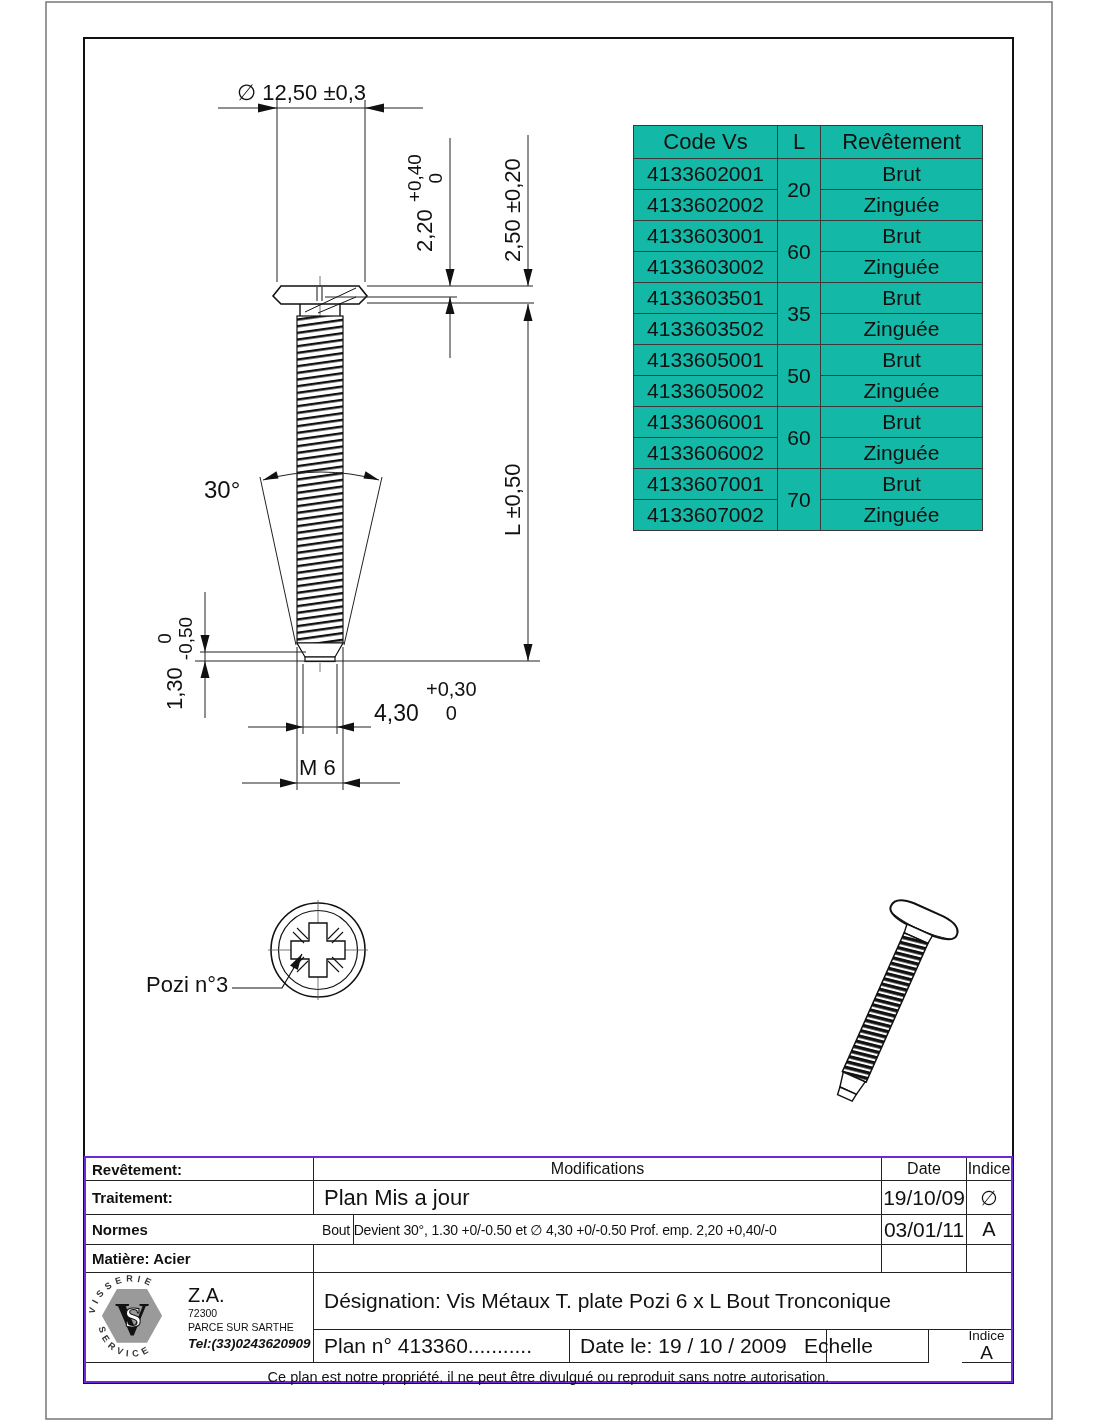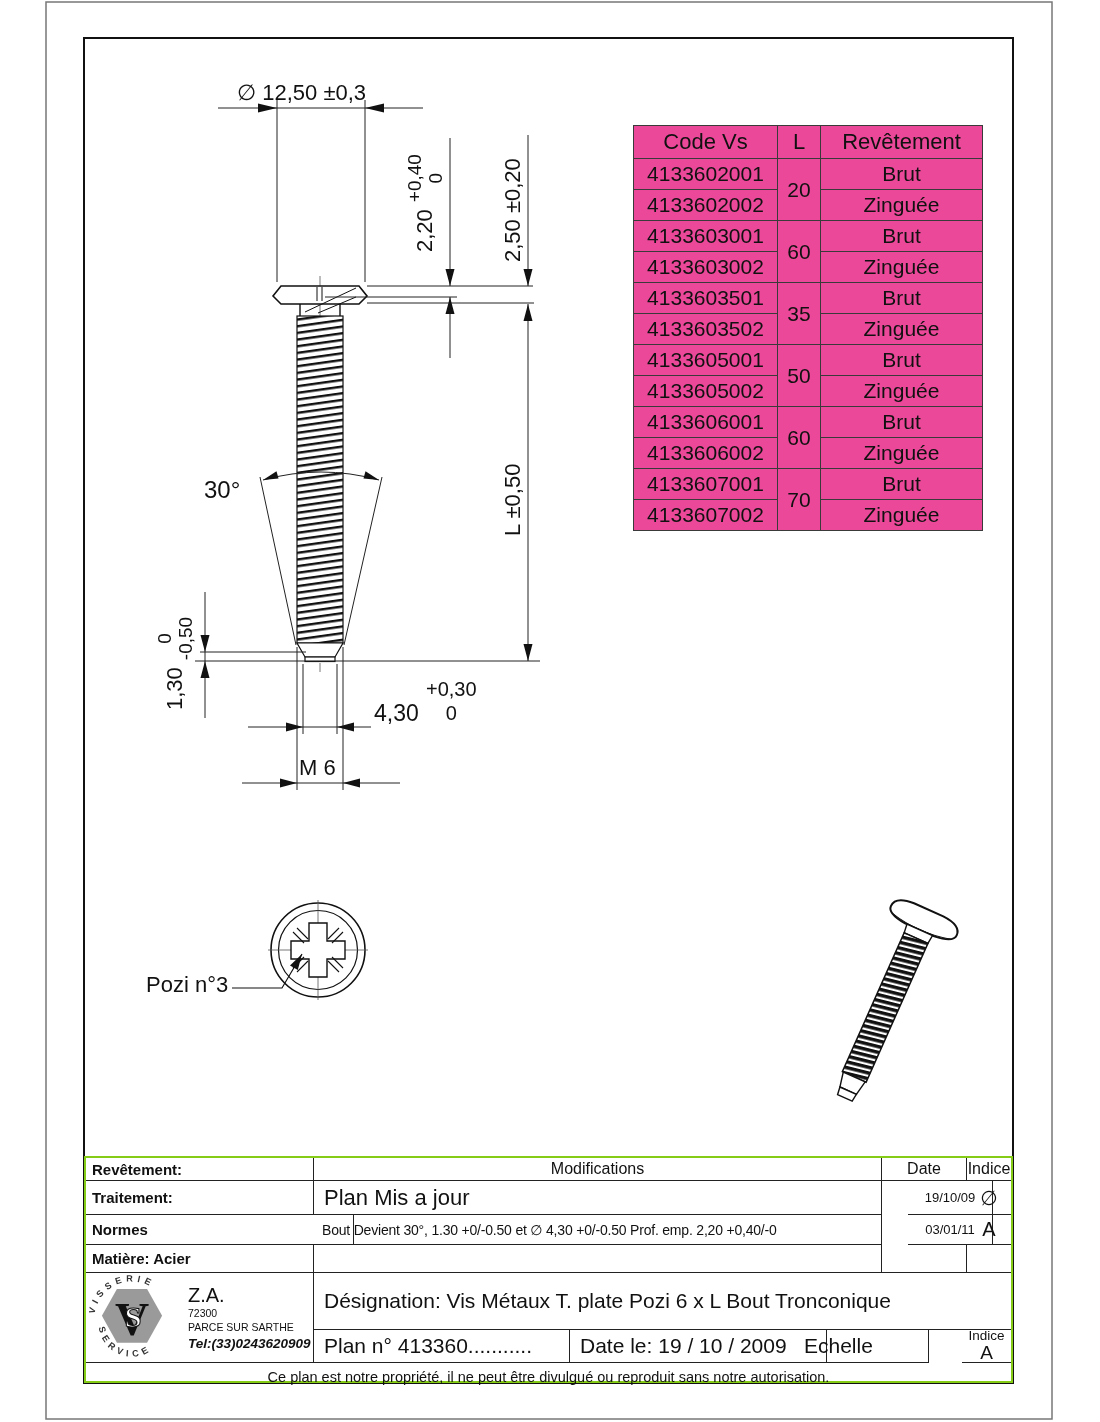--- a/index.html
+++ b/index.html
@@ -5,37 +5,37 @@
   html,body{margin:0;padding:0;background:#fff;}
   .page{position:relative;width:1100px;height:1422px;background:#fff;overflow:hidden;
         font-family:"Liberation Sans",sans-serif;color:#111;}
   svg{position:absolute;left:0;top:0;pointer-events:none;}
   .dimtext{position:absolute;font-size:22px;color:#111;white-space:nowrap;line-height:1;}
   .rot{transform:rotate(-90deg);transform-origin:0 0;display:flex;align-items:center;gap:7px;}
   .tolstack{display:flex;flex-direction:column;font-size:19px;line-height:1.05;text-align:center;gap:1px;}
   .val{font-size:22px;}
   
   table.parts{position:absolute;left:633px;top:125px;border-collapse:collapse;table-layout:fixed;
-      width:349px;background:#ec4899;}
+      width:349px;background:#14b8a6;}
   table.parts th,table.parts td{border:1px solid #3a3a3a;font-weight:400;text-align:center;
       white-space:nowrap;padding:0;color:#111;}
   table.parts th{height:32px;font-size:22px;}
   table.parts td{height:30px;font-size:21px;}
   table.parts{border:1.5px solid #222;}
   
-  .tblock{position:absolute;left:84px;top:1156px;width:929px;height:227px;border:2px solid #84cc16;
+  .tblock{position:absolute;left:84px;top:1156px;width:929px;height:227px;border:2px solid #6d28d9;
       box-sizing:border-box;background:#fff;}
   .cell{position:absolute;box-sizing:border-box;display:flex;align-items:center;overflow:hidden;
       white-space:nowrap;}
   .br{border-right:1.2px solid #222;}
   .bb{border-bottom:1.2px solid #222;}
   .lbl{font-weight:bold;font-size:15px;padding-left:6px;}
   .hdr{font-size:16px;justify-content:center;}
   .big{font-size:21px;padding-left:10px;}
-  .datec{font-size:13px;justify-content:center;margin-left:26px;}
+  .datec{font-size:21px;justify-content:center;}
   .indc{font-size:20px;justify-content:center;}
   .small{font-size:14px;padding-left:8px;letter-spacing:-0.2px;}
   .disc{font-size:14.5px;justify-content:center;}
   .ind2{flex-direction:column;justify-content:center;line-height:1.05;}
   .ind2 .t1{font-size:13.5px;}
   .ind2 .t2{font-size:19px;}
   .addr{position:absolute;left:102px;top:12px;line-height:1;}
   .addr .za{font-size:20px;}
   .addr .zip,.addr .city{font-size:10.5px;margin-top:3px;}
   .addr .tel{font-size:13.5px;font-weight:bold;margin-top:5px;font-style:italic;}

